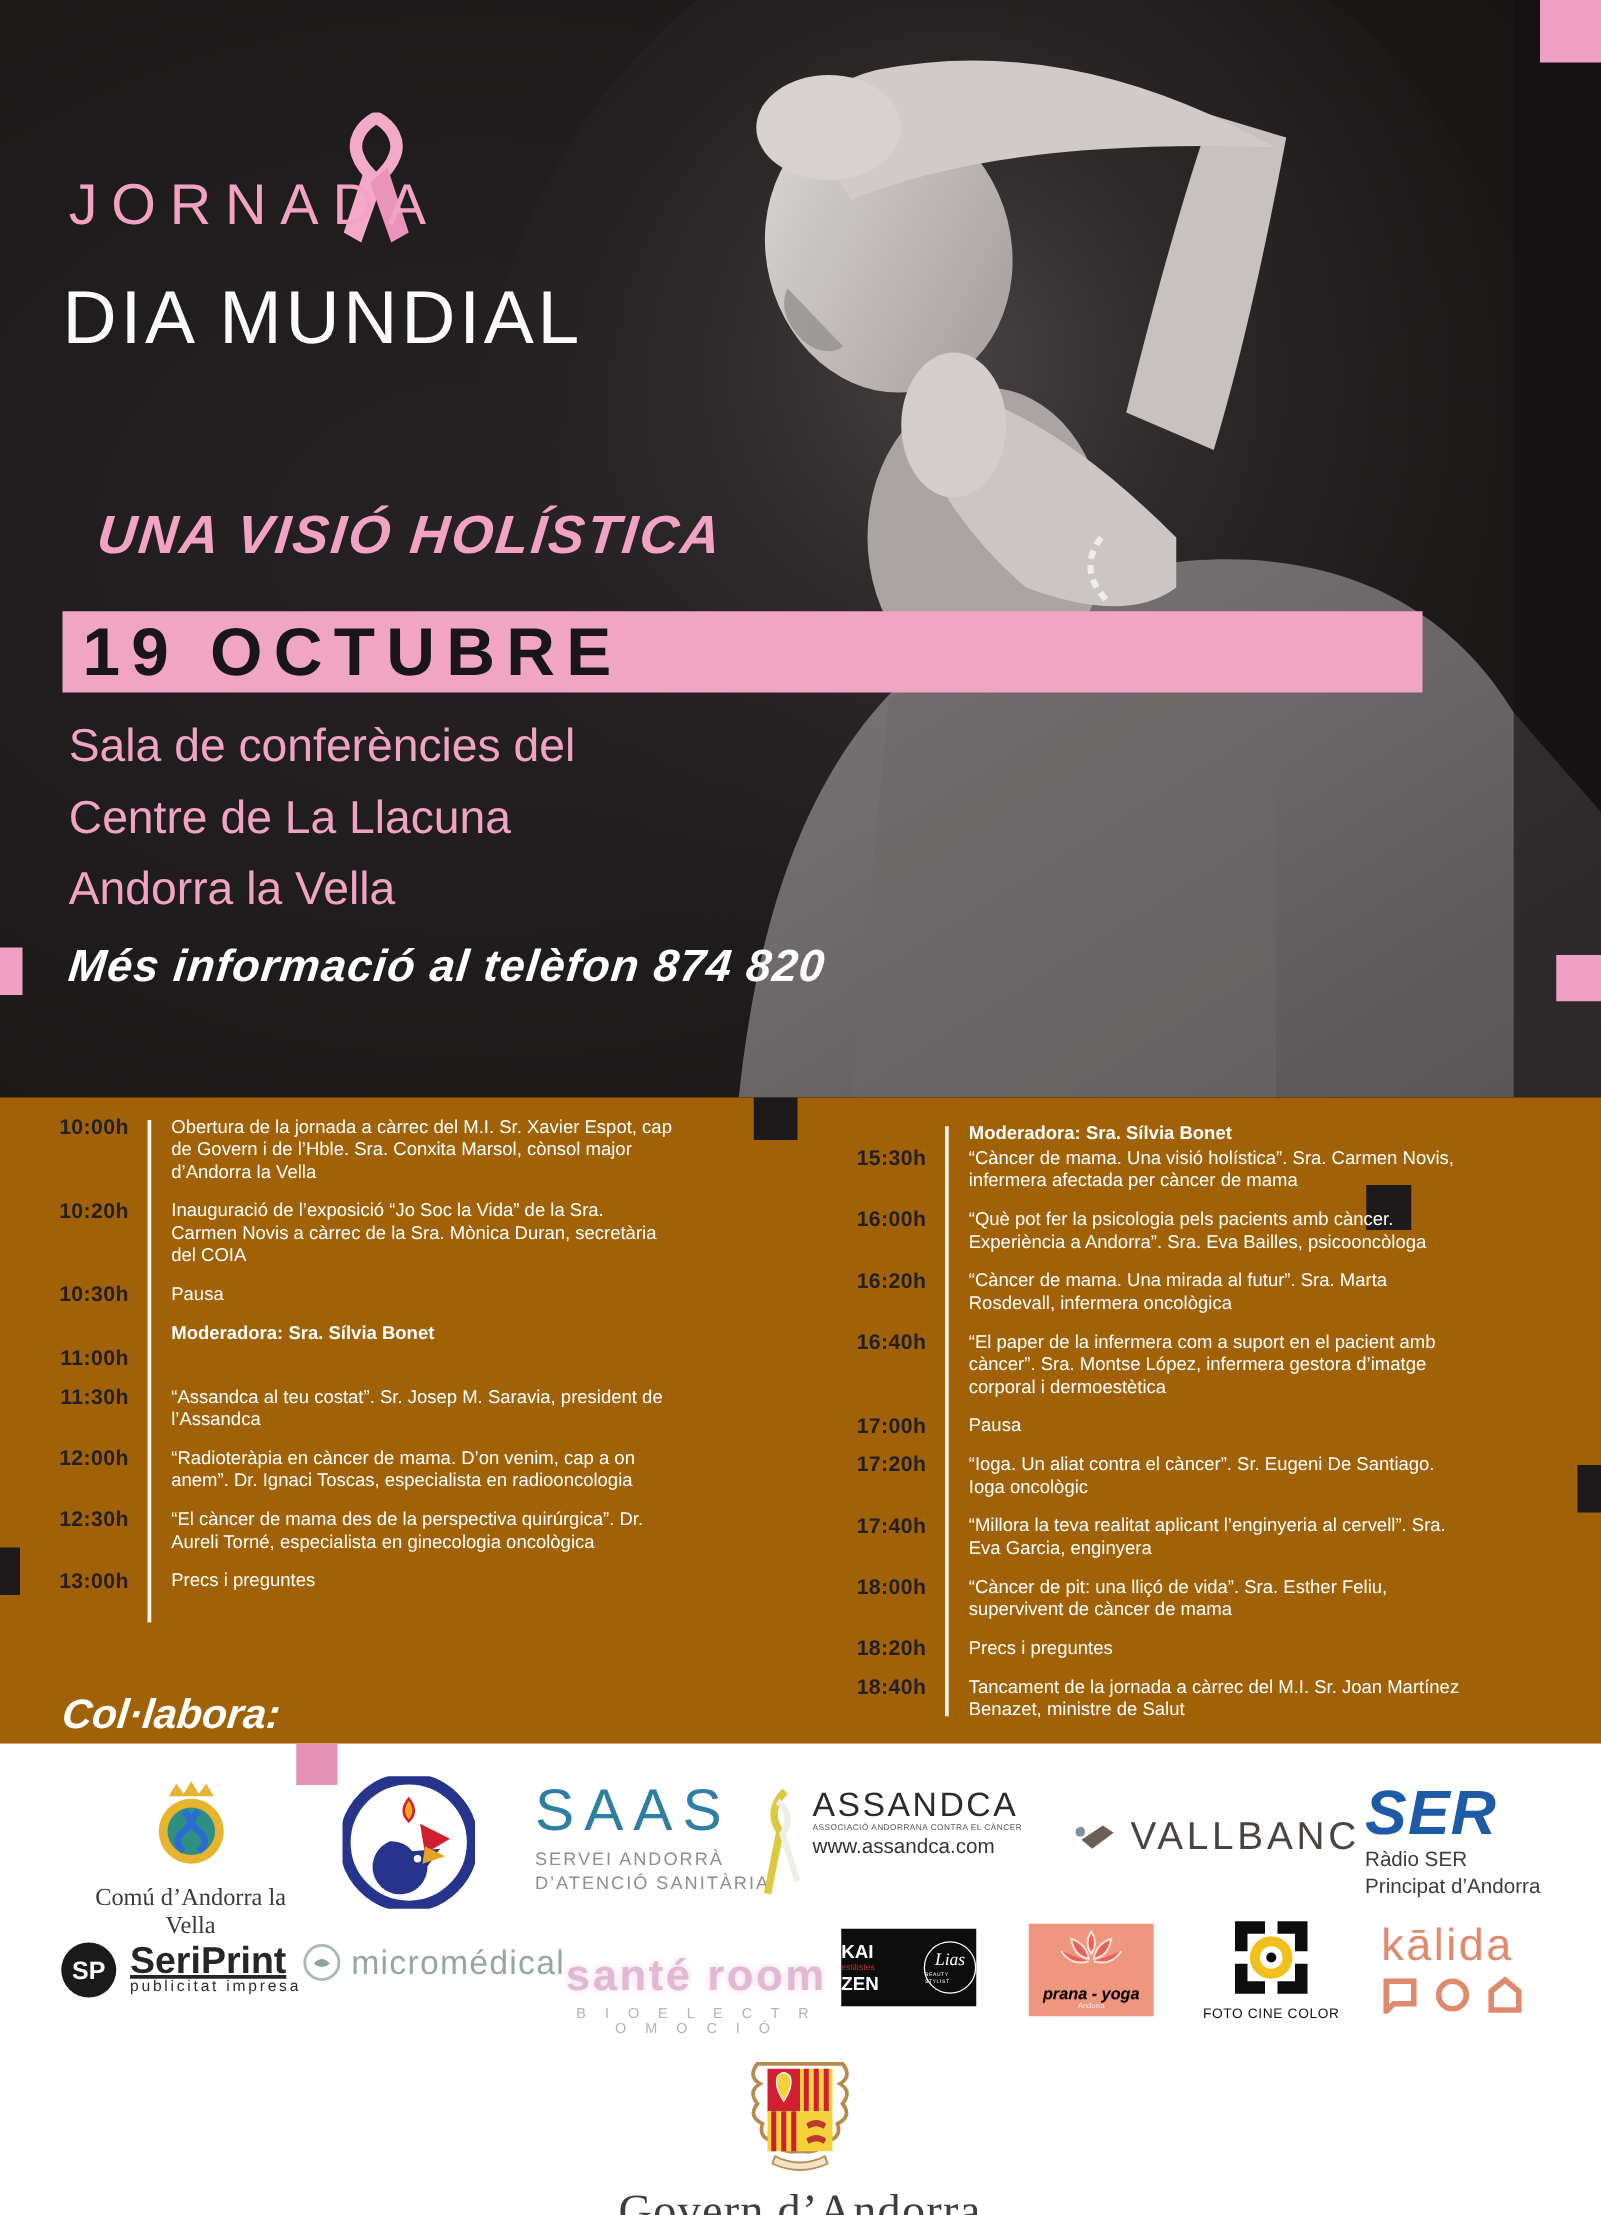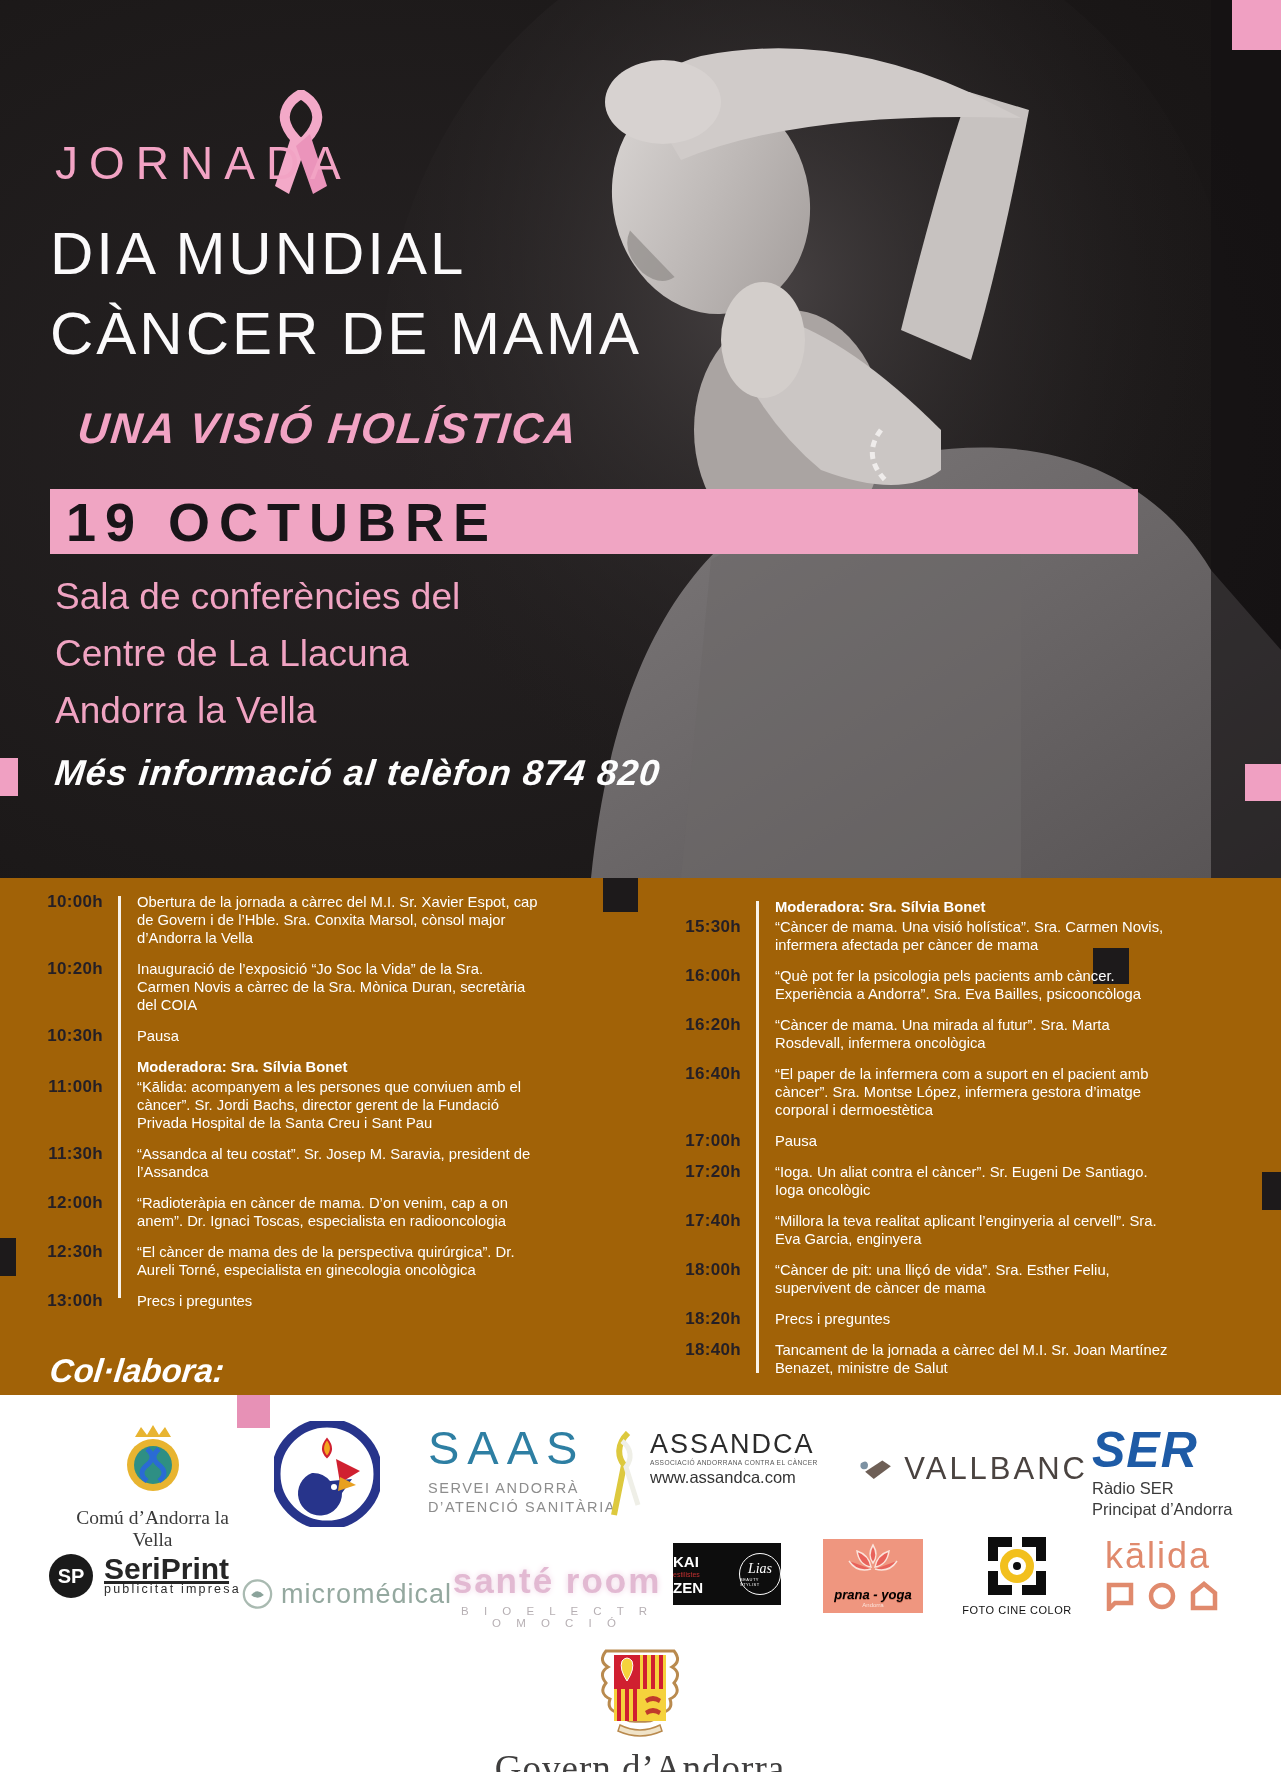--- a/index.html
+++ b/index.html
@@ -119,21 +119,20 @@
     <svg class="abs ribbon" width="66" height="106" viewBox="0 0 66 106">
       <path d="M33 4c-13 7-19 19-15 30 3 9 9 15 15 20 6-5 12-11 15-20 4-11-2-23-15-30z" fill="none" stroke="#f3a9c8" stroke-width="10"></path>
       <path d="M24 44 L7 96 L21 104 L38 56 Z" fill="#f3a9c8"></path>
       <path d="M42 44 L59 96 L45 104 L28 56 Z" fill="#eb94bb"></path>
     </svg>
 
     <div class="abs kicker">JORNADA</div>
 
     <h1 class="abs title" style="margin:0;">
       <div>DIA MUNDIAL</div>
-      <div>CÀNCER DE MAMA</div>
     </h1>
 
     <div class="abs subtitle">UNA VISIÓ HOLÍSTICA</div>
 
     <div class="abs date-band">
       <span>19 OCTUBRE</span>
     </div>
 
     <div class="abs venue">
       <div>Sala de conferències del</div>
@@ -166,21 +165,20 @@
       <div class="row">
           <span class="time">10:30h</span>
           <span class="txt">Pausa</span>
         </div>
       <div class="row tight">
           <span class="time"></span>
           <span class="txt bold">Moderadora: Sra. Sílvia Bonet</span>
         </div>
       <div class="row">
           <span class="time">11:00h</span>
-          <span class="txt">“Kālida: acompanyem a les persones que conviuen amb el càncer”. Sr. Jordi Bachs, director gerent de la Fundació Privada Hospital de la Santa Creu i Sant Pau</span>
         </div>
       <div class="row">
           <span class="time">11:30h</span>
           <span class="txt">“Assandca al teu costat”. Sr. Josep M. Saravia, president de l’Assandca</span>
         </div>
       <div class="row">
           <span class="time">12:00h</span>
           <span class="txt">“Radioteràpia en càncer de mama. D’on venim, cap a on anem”. Dr. Ignaci Toscas, especialista en radiooncologia</span>
         </div>
       <div class="row">
@@ -308,21 +306,21 @@
       <svg width="46" height="46" viewBox="0 0 46 46">
         <circle cx="23" cy="23" r="22" fill="#1a1a1a"></circle>
         <text x="23" y="30" text-anchor="middle" font-family="Liberation Sans,sans-serif" font-size="20" font-weight="bold" fill="#fff">SP</text>
       </svg>
       <div style="margin-left:10px;">
         <div class="seriprint-name">SeriPrint</div>
         <div class="seriprint-sub">publicitat impresa</div>
       </div>
     </div>
 
-    <div class="logo" style="left:242px;top:182px;width:210px;display:flex;align-items:center;justify-content:center;">
+    <div class="logo" style="left:242px;top:158px;width:210px;display:flex;align-items:center;justify-content:center;">
       <svg width="34" height="34" viewBox="0 0 34 34">
         <circle cx="17" cy="17" r="15" fill="none" stroke="#a9bab1" stroke-width="2.5"></circle>
         <path d="M10 18 q7-8 14 0 q-7 6 -14 0z" fill="#8ba39b"></path>
       </svg>
       <span class="micro-name" style="margin-left:8px;">micromédical</span>
     </div>
 
     <div class="logo" style="left:452px;top:166px;width:210px;">
       <div class="sante-name">santé room</div>
       <div class="sante-sub">B I O E L E C T R O M O C I Ó</div>

